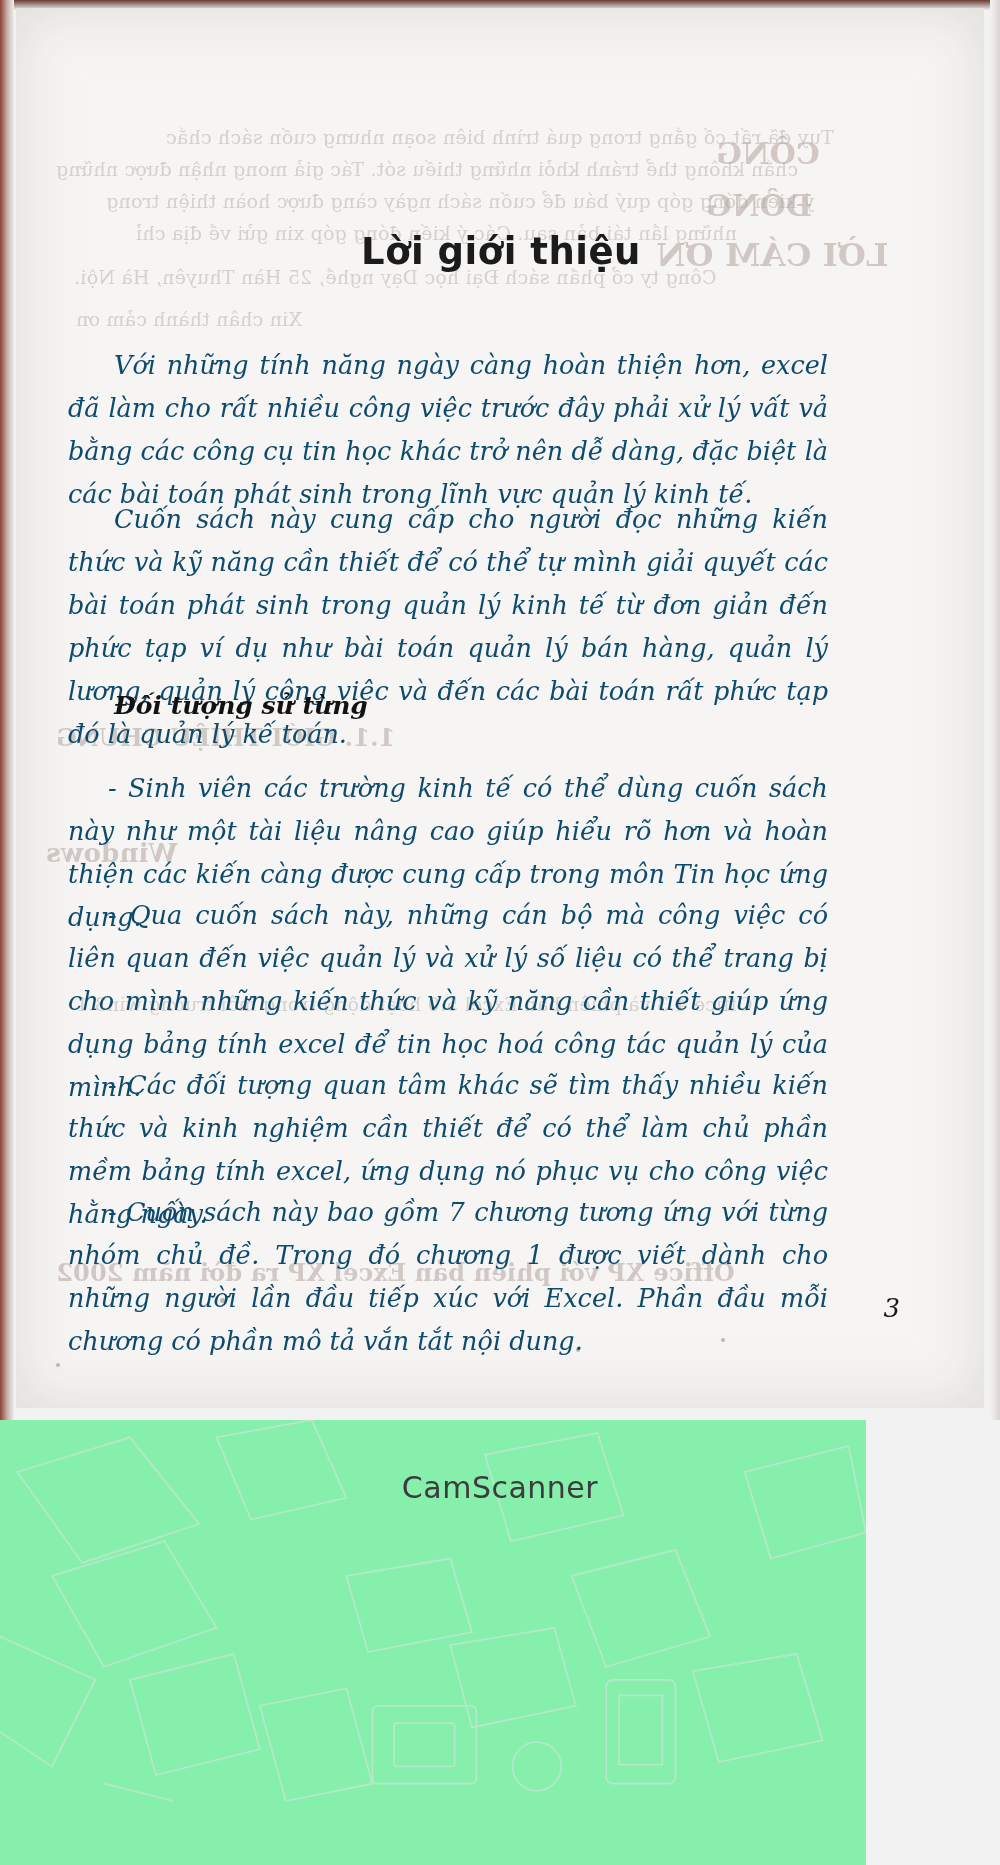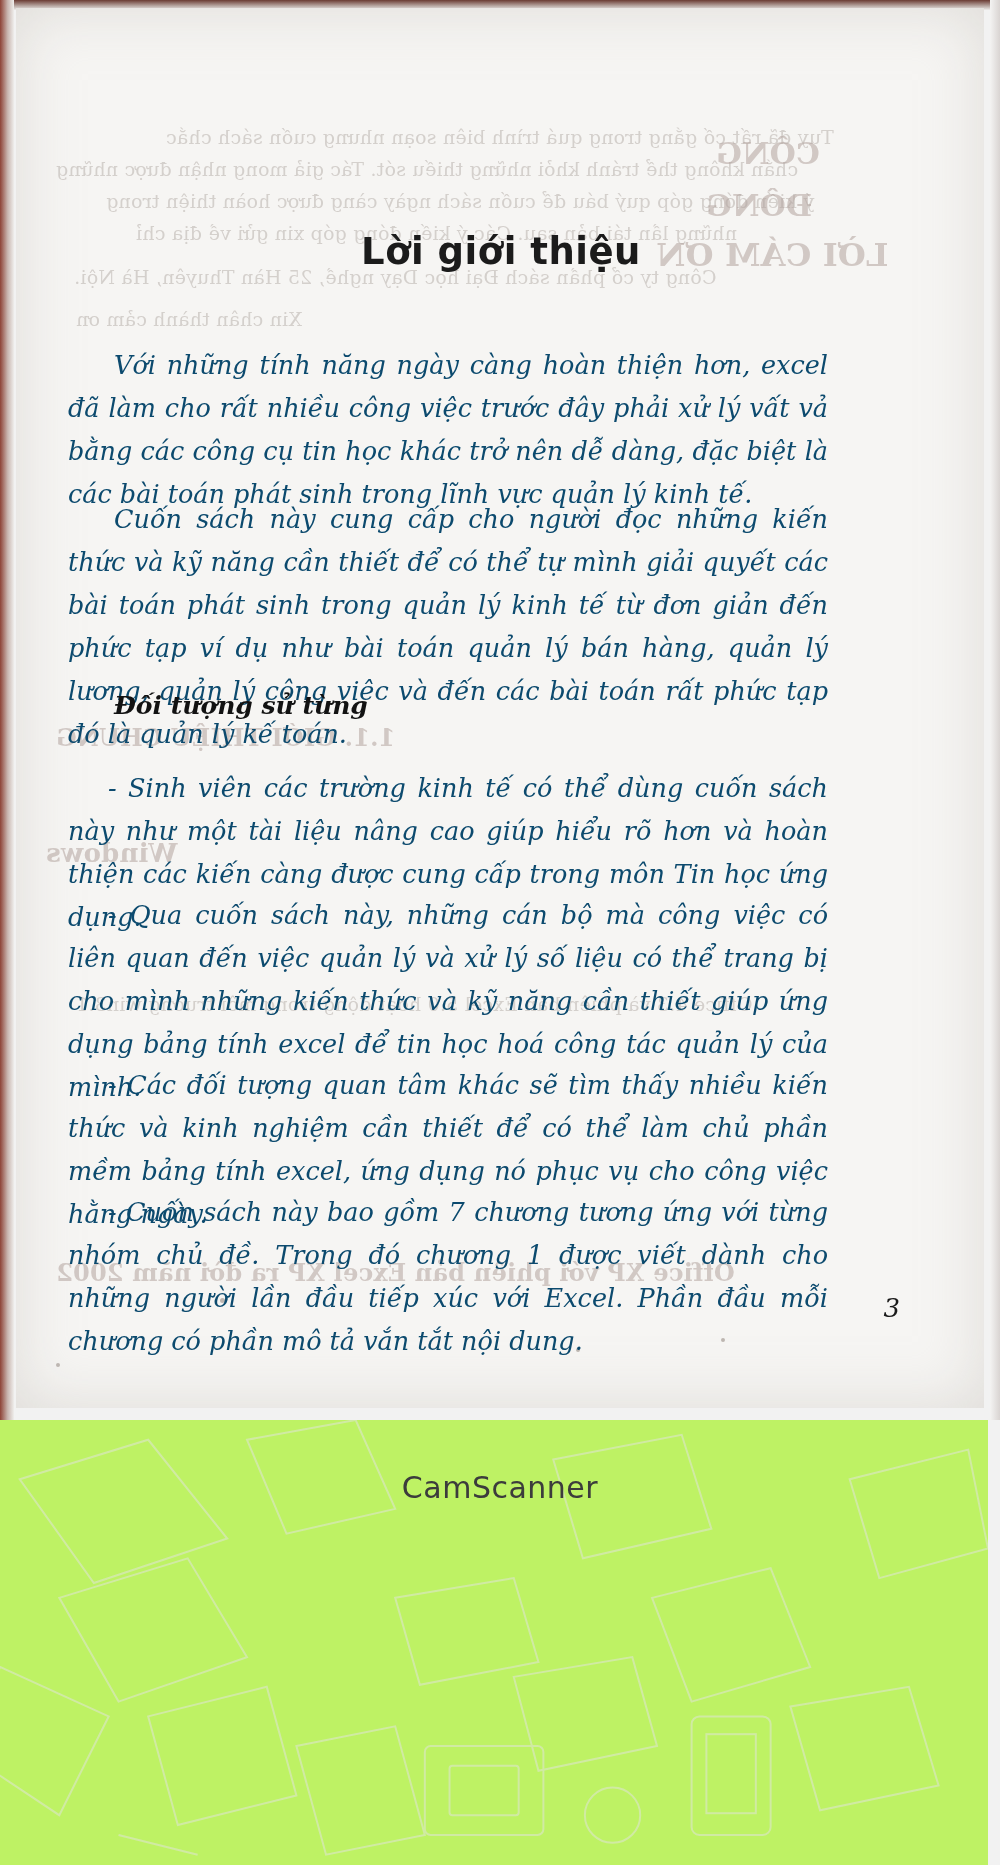--- a/index.html
+++ b/index.html
@@ -126,23 +126,23 @@
     position: absolute;
     background: #bdb6b1;
     border-radius: 50%;
   }
 
   
   #footer {
     position: absolute;
     left: 0;
     top: 1420px;
-    width: 988px;
+    width: 866px;
     height: 445px;
-    background: #bef264;
+    background: #86efac;
     overflow: hidden;
   }
   #footer .watermark-art {
     position: absolute;
     inset: 0;
     opacity: 0.5;
   }
   #footer .cam-label {
     position: absolute;
     left: 0; top: 50px;

